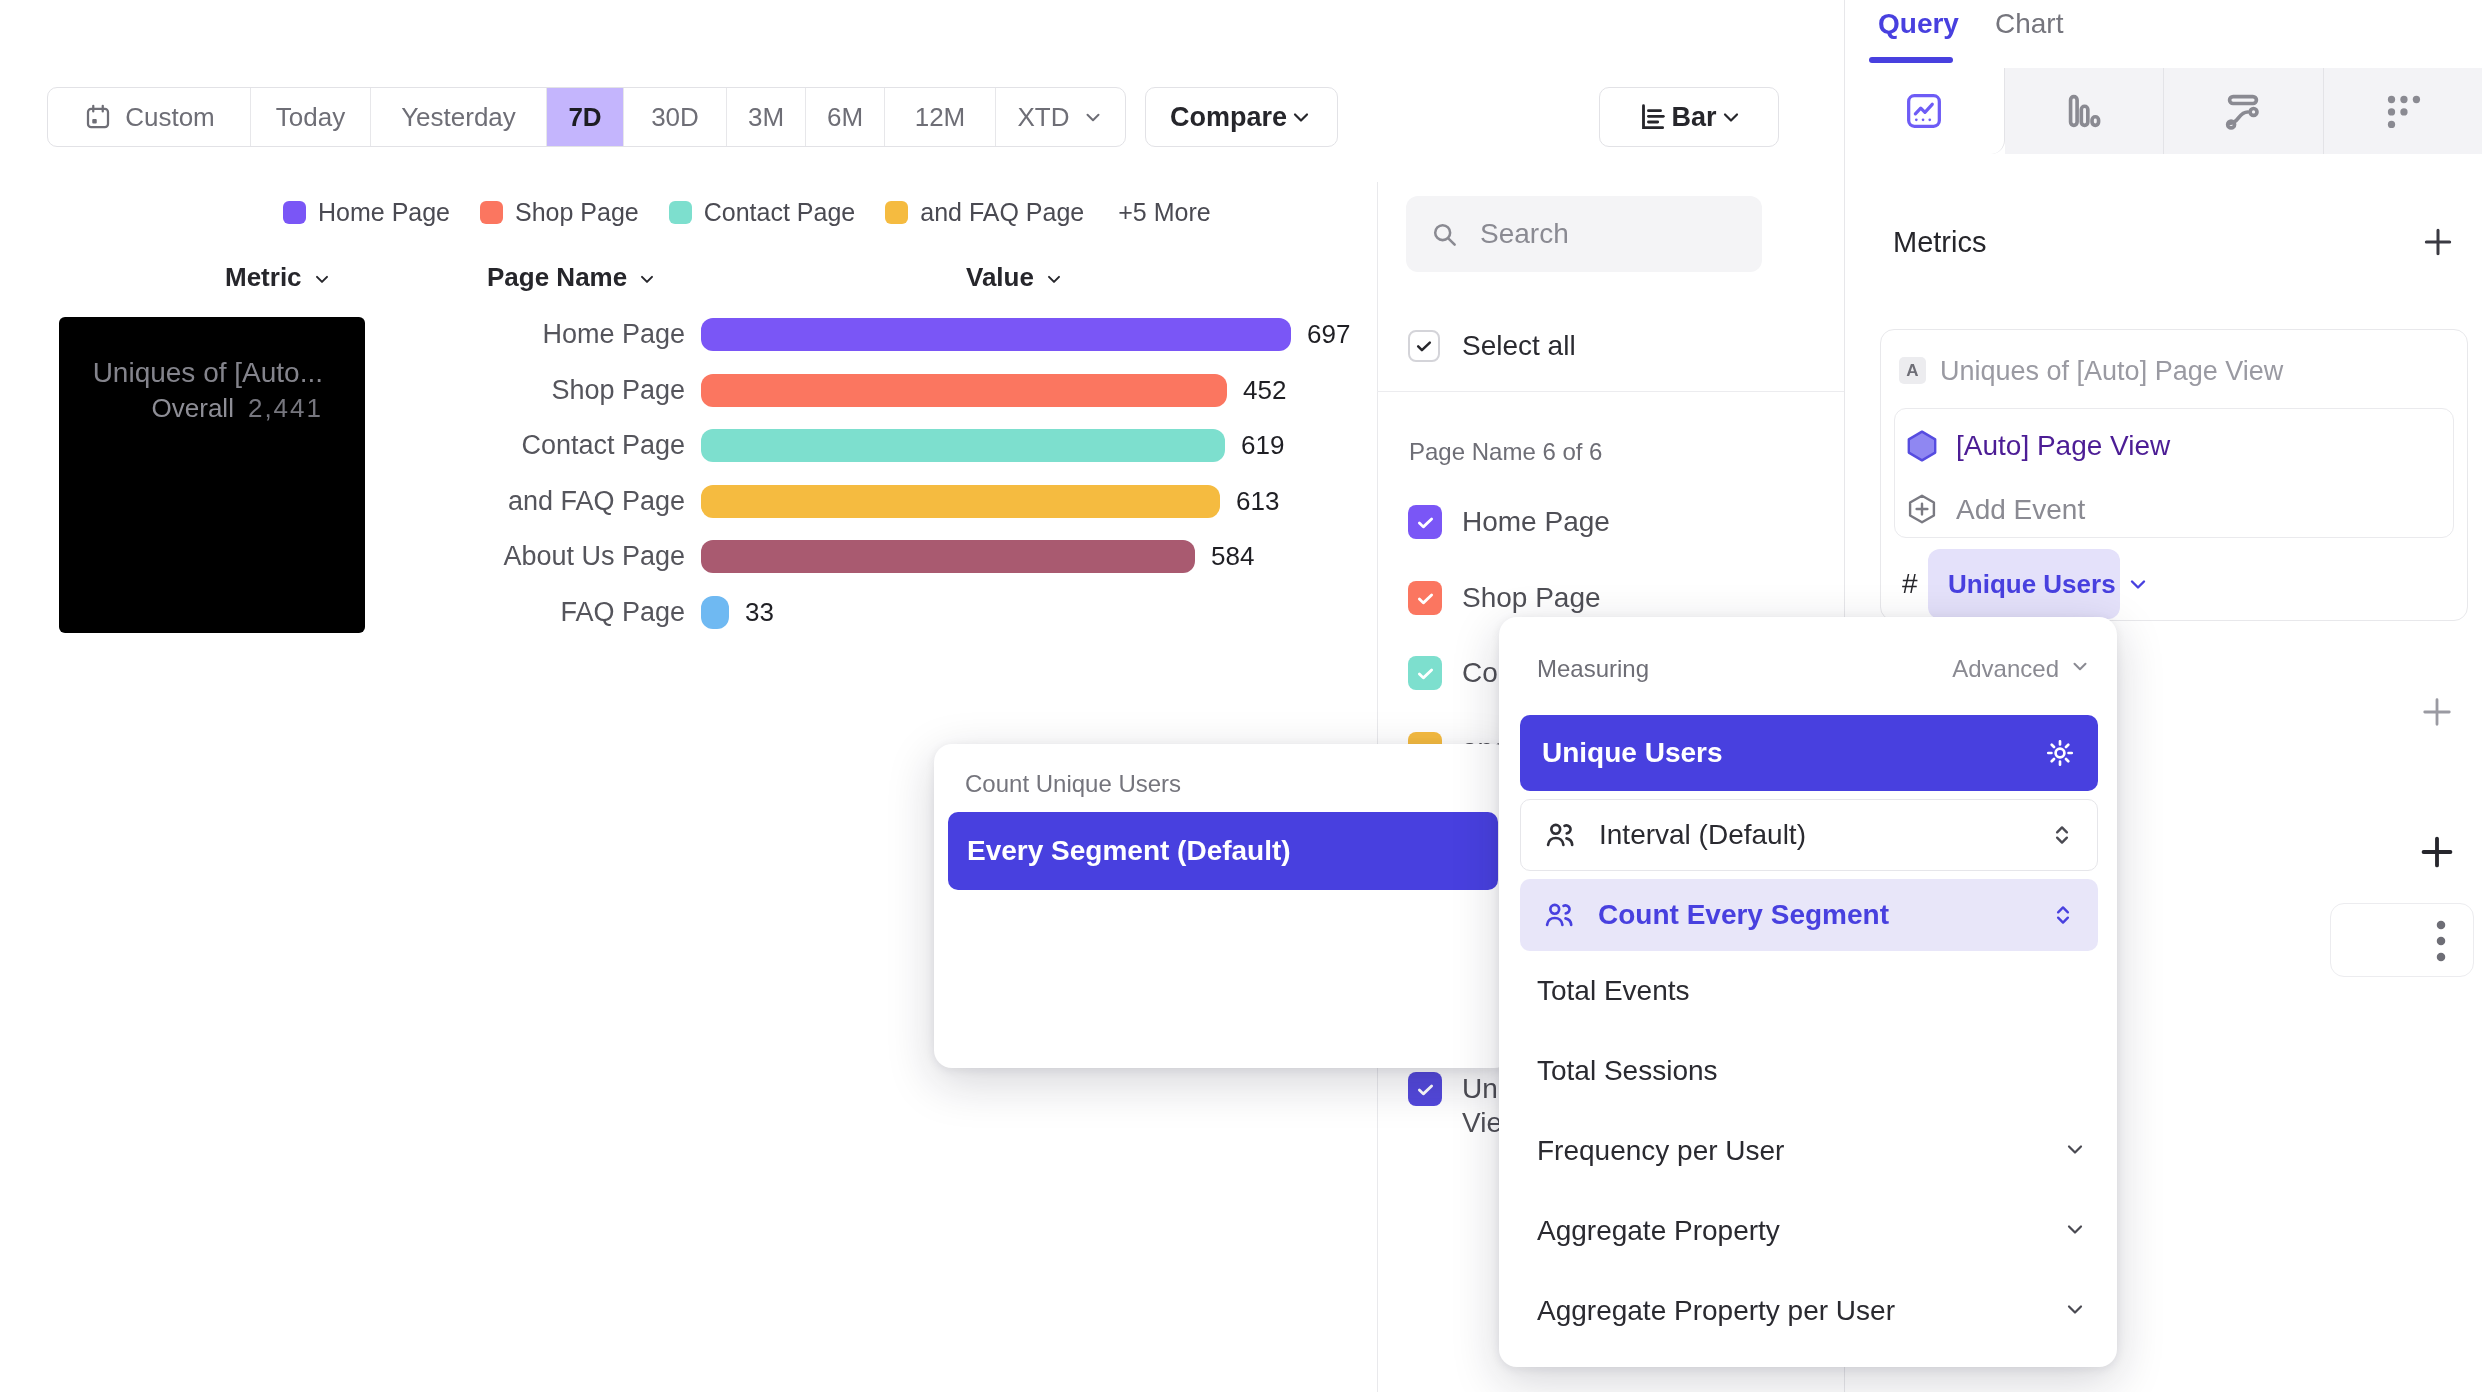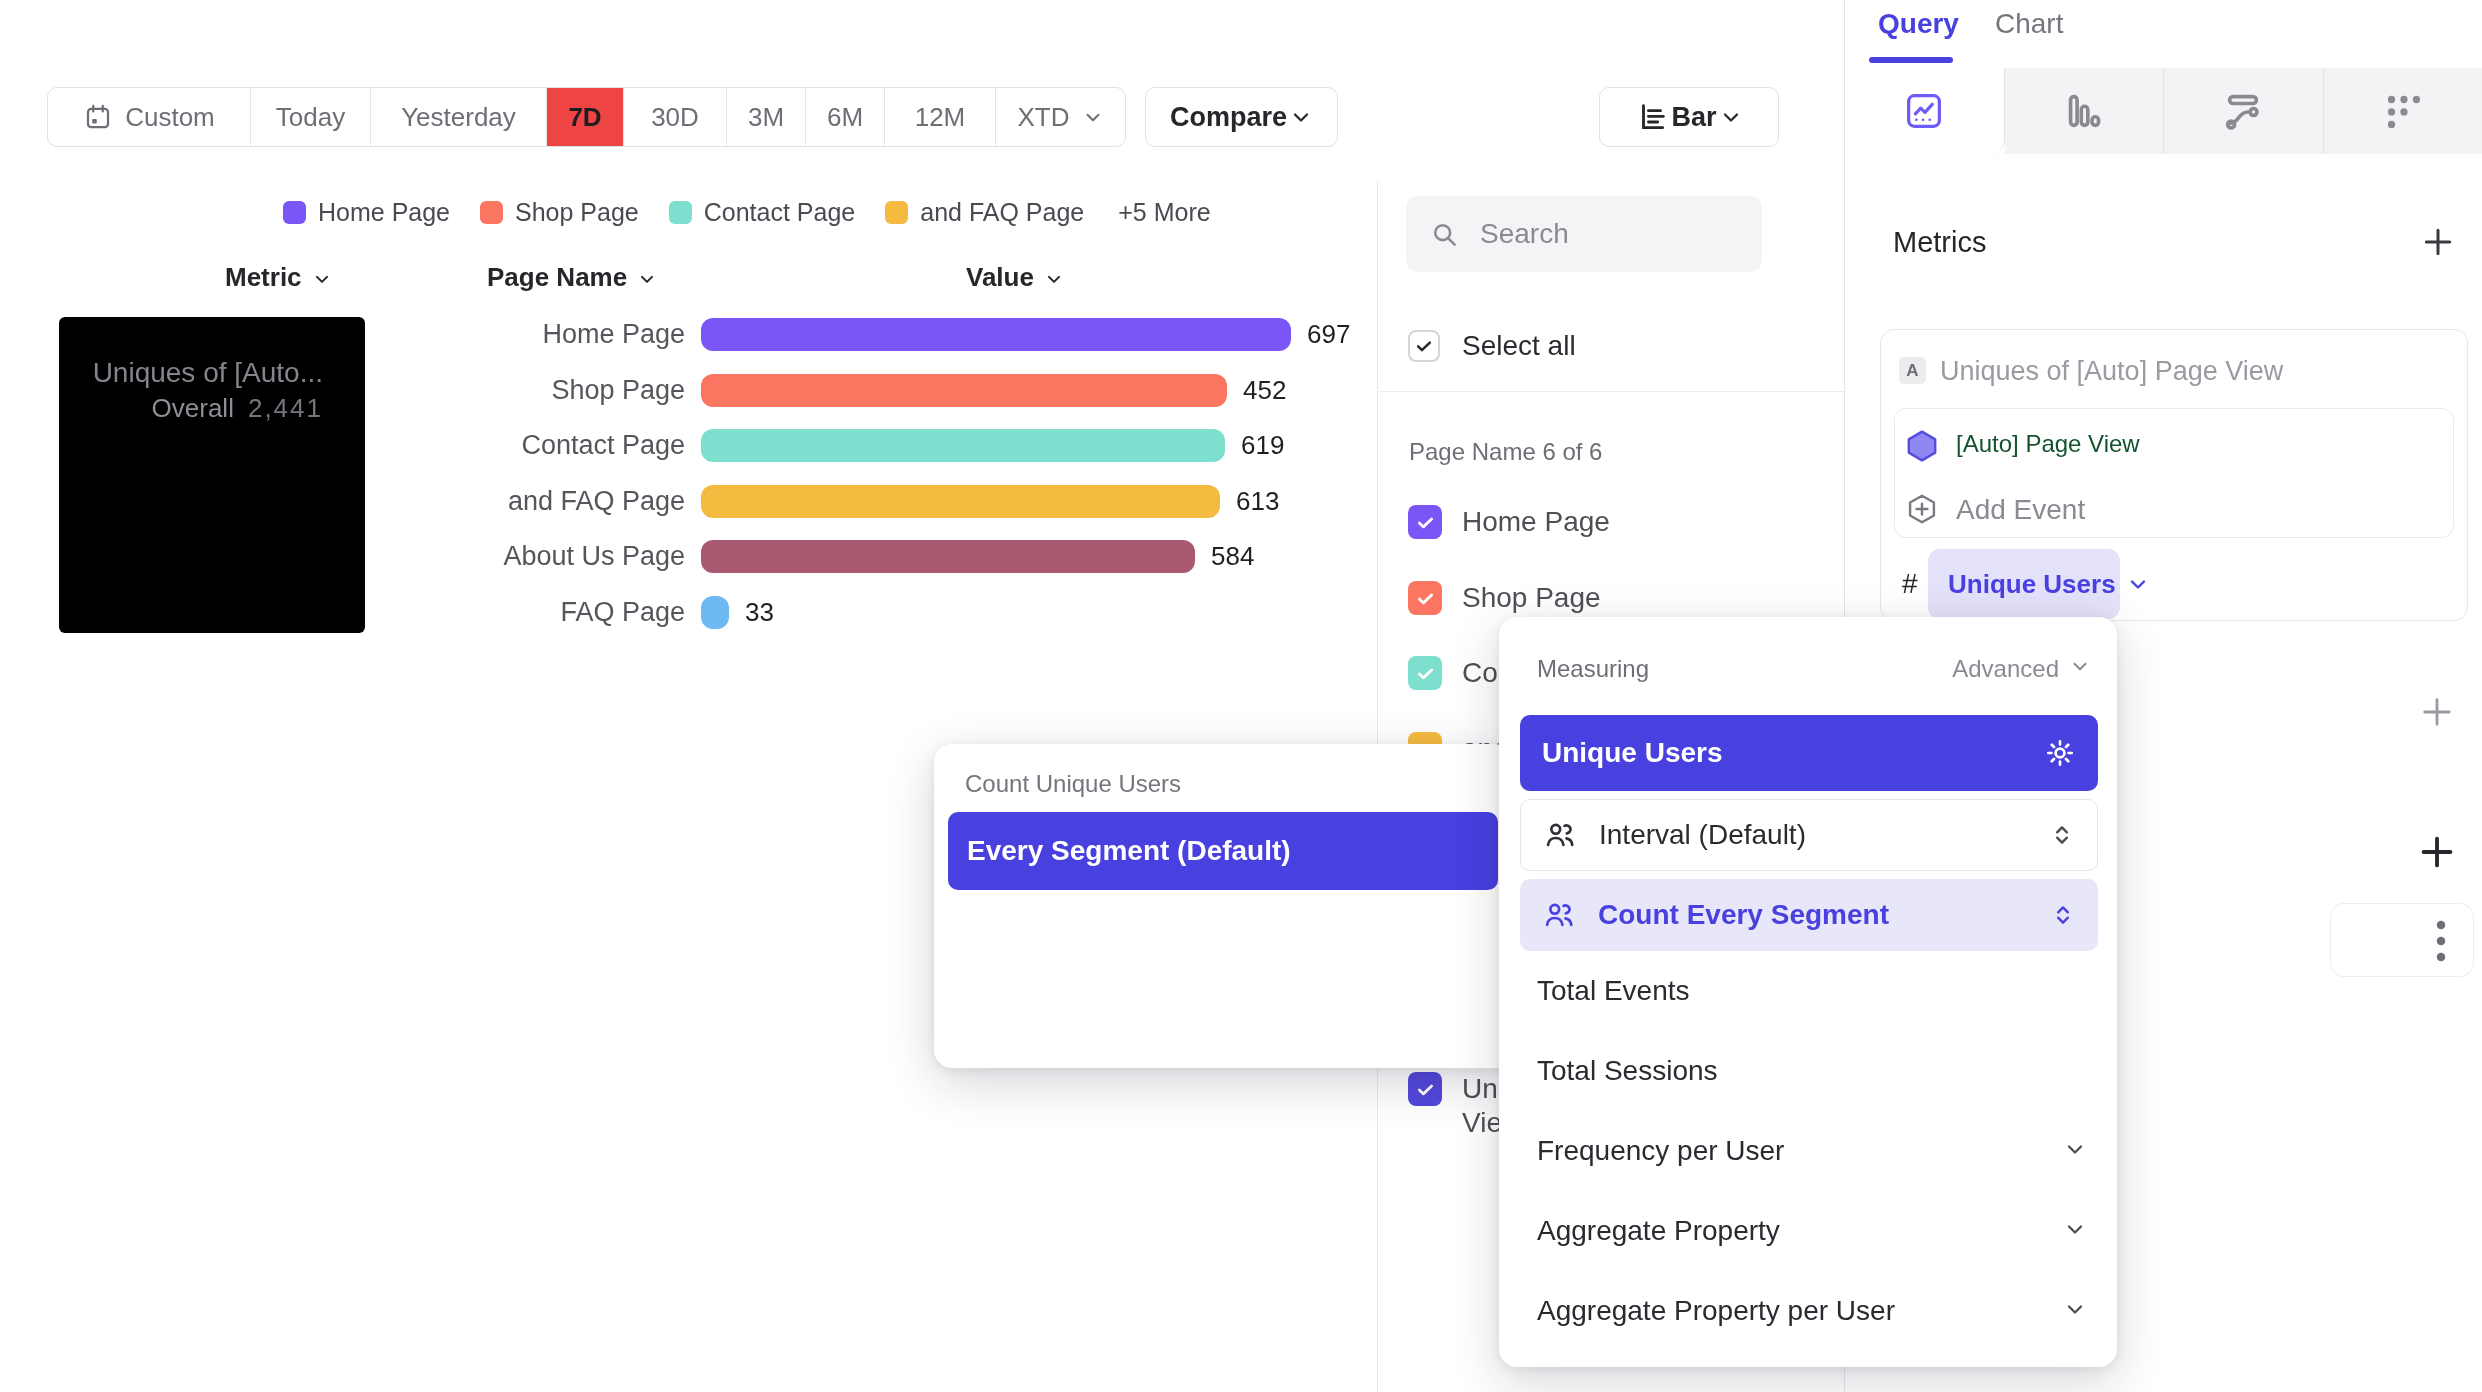--- a/index.html
+++ b/index.html
@@ -10,21 +10,21 @@
   }
   .abs{position:absolute;}
   svg{display:block;}
 
   
   .seg-control{left:47px;top:87px;height:60px;display:flex;align-items:stretch;
     border:1.5px solid #E2E2E6;border-radius:10px;background:#fff;box-sizing:border-box;overflow:hidden;}
   .seg{display:flex;align-items:center;justify-content:center;gap:12px;
     font-size:26px;color:#6E6E76;border-right:1px solid #E7E7EA;box-sizing:border-box;cursor:pointer;white-space:nowrap;}
   .seg:last-child{border-right:none;}
-  .seg.active{background:#ef4444;color:#1D1D22;font-weight:bold;}
+  .seg.active{background:#c4b5fd;color:#1D1D22;font-weight:bold;}
   .w-custom{width:203px}.w-today{width:120px}.w-yest{width:176px}.w-7d{width:77px}
   .w-30d{width:103px}.w-3m{width:79px}.w-6m{width:79px}.w-12m{width:111px}.w-xtd{width:129px}
 
   .btn{height:60px;display:flex;align-items:center;justify-content:center;gap:2px;
     border:1.5px solid #E2E2E6;border-radius:10px;background:#fff;box-sizing:border-box;
     font-size:27px;font-weight:bold;color:#26262B;cursor:pointer;}
 
   
   .legend{left:283px;top:198px;display:flex;align-items:center;gap:30px;}
   .legend-item{display:flex;align-items:center;gap:12px;}
@@ -74,21 +74,21 @@
     border-right:1px solid #E3E3E7;box-sizing:border-box;color:#8A8A92;cursor:pointer;}
   .icon-tab:last-child{border-right:none;}
   .icon-tab.active{background:#ffffff;color:#6E5CF6;border-bottom-right-radius:14px;border-right:1px solid #E3E3E7;}
 
   .metrics-title{left:1893px;top:226px;font-size:29px;font-weight:normal;color:#26262B;}
   .metric-card{left:1880px;top:329px;width:588px;height:292px;border:1.5px solid #E8E8EB;border-radius:14px;box-sizing:border-box;background:#fff;}
   .a-badge{left:1899px;top:357px;width:27px;height:27px;background:#ECECEF;border-radius:5px;
     font-size:17px;font-weight:bold;color:#6E6E76;display:flex;align-items:center;justify-content:center;}
   .metric-name{left:1940px;top:356px;font-size:27px;color:#9A9AA2;white-space:nowrap;}
   .event-card{left:1894px;top:408px;width:560px;height:130px;border:1.5px solid #EAEAED;border-radius:12px;box-sizing:border-box;background:#fff;}
-  .event-name{left:1956px;top:430px;font-size:24px;color:#14532d;font-weight:500;white-space:nowrap;}
+  .event-name{left:1956px;top:430px;font-size:28px;color:#4c1d95;font-weight:500;white-space:nowrap;}
   .add-event{left:1956px;top:494px;font-size:28px;color:#8A8A92;white-space:nowrap;}
   .agg-prefix{left:1902px;top:568px;font-size:28px;color:#26262B;}
   .agg-pill{left:1928px;top:549px;width:192px;height:70px;background:#E4E1FA;border-radius:12px;
     display:flex;align-items:center;gap:10px;padding:0 0 0 20px;box-sizing:border-box;cursor:pointer;}
   .agg-pill span{font-size:26px;font-weight:bold;color:#4840DF;white-space:nowrap;}
 
   .plus-light{left:2416px;top:691px;color:#9A9AA2;cursor:pointer;}
   .plus-dark{left:2414px;top:829px;color:#26262C;cursor:pointer;}
   .kebab-card{left:2330px;top:903px;width:144px;height:74px;border:1.5px solid #ECECEF;border-radius:14px;box-sizing:border-box;background:#fff;}
 

